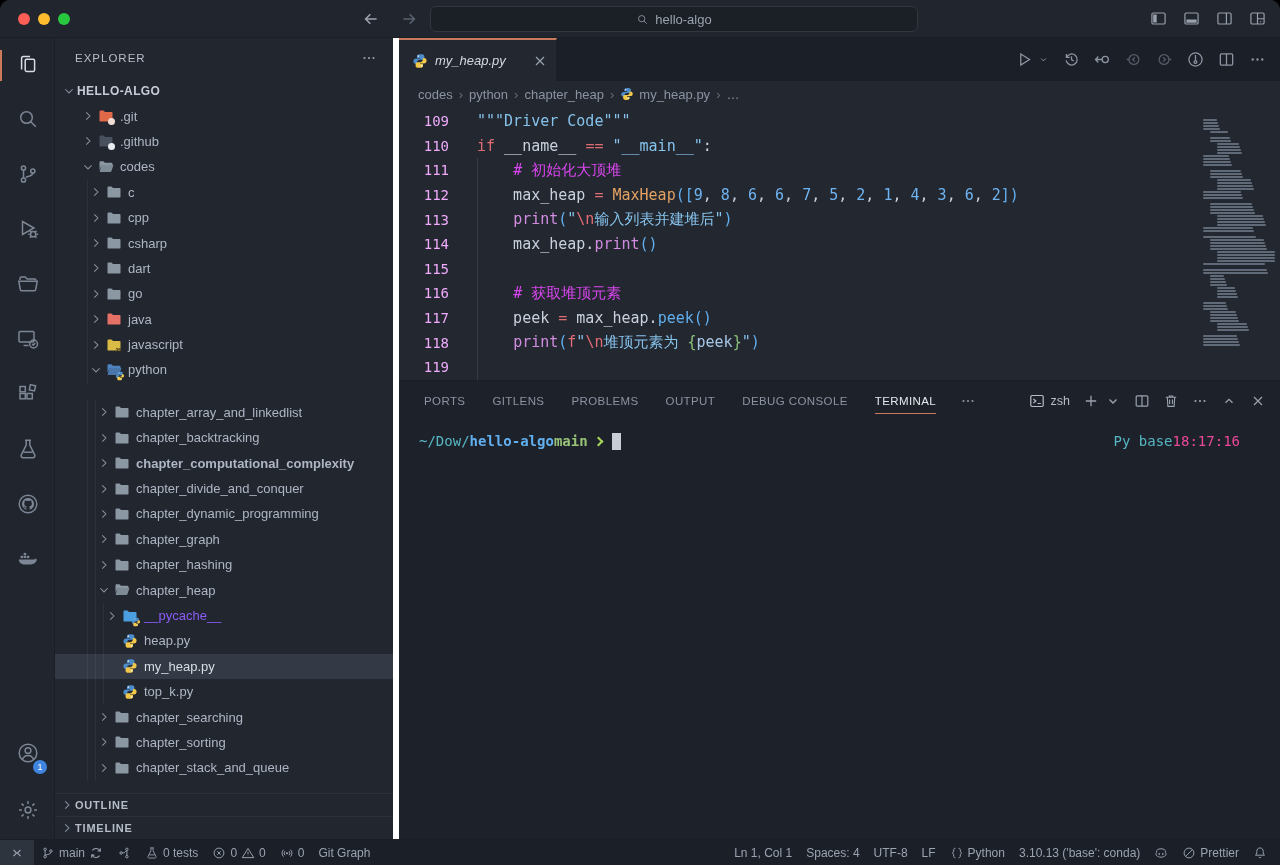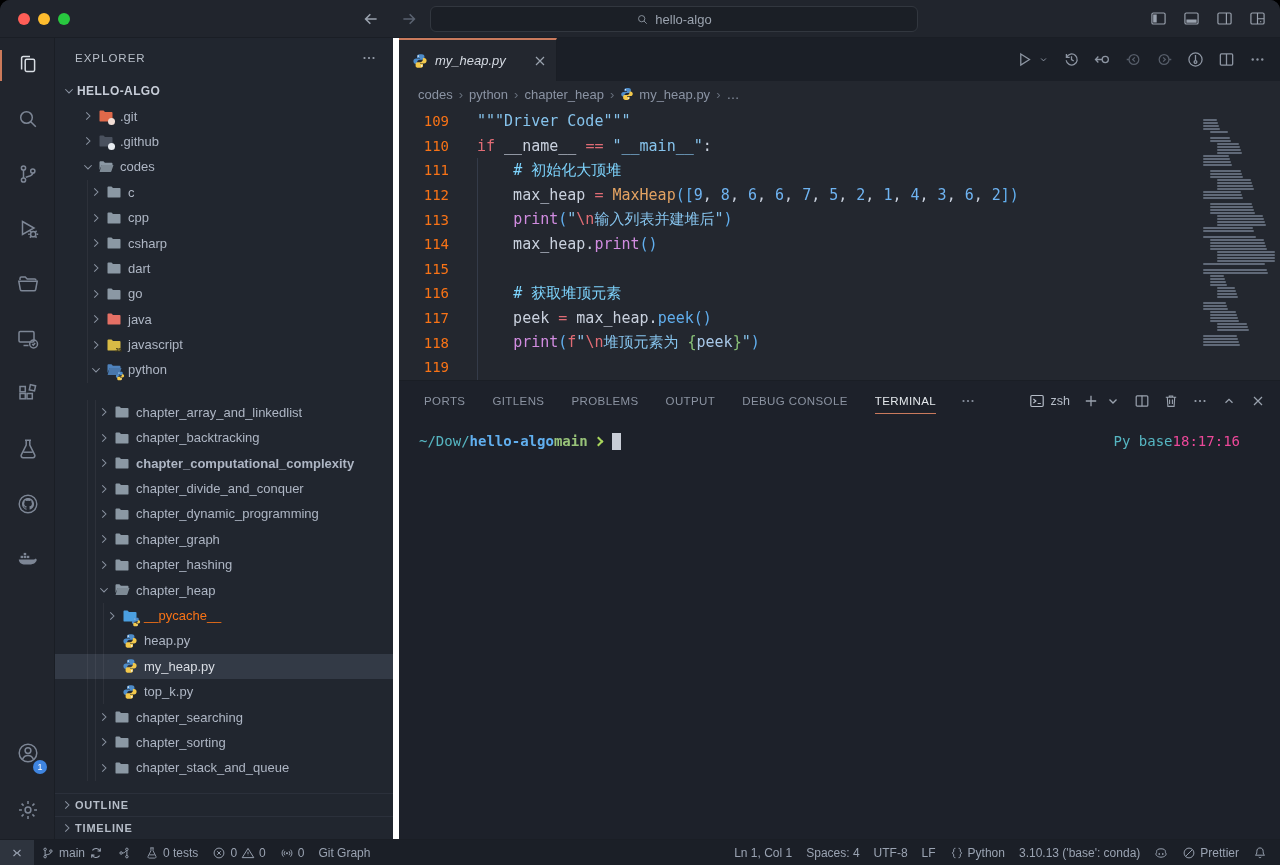--- a/index.html
+++ b/index.html
@@ -41,21 +41,21 @@
     display:flex; align-items:center; justify-content:center; }
 
   .sidebar { width:344px; background:#21262f; border-right:6px solid #ffffff;
     display:flex; flex-direction:column; min-height:0; }
   .sidebar-header { flex:0 0 40px; display:flex; align-items:center;
     padding:0 16px 0 20px; font-size:11.5px; letter-spacing:1px; color:#b8bfc9; }
   .sidebar-header .dots { margin-left:auto; color:#9aa2ae; width:16px; height:16px; }
   .tree { flex:1; overflow:hidden; font-size:13px; color:#aeb6c4; }
   .tree-row { height:25.4px; display:flex; align-items:center; position:relative; cursor:pointer; white-space:nowrap; }
   .tree-row.selected { background:#333a46; color:#d9dde4; }
-  .tree-row.dim .tree-label { color:#f97316; }
+  .tree-row.dim .tree-label { color:#8b5cf6; }
   .twisty { width:16px; height:16px; flex:0 0 16px; color:#8a93a1;
     display:flex; align-items:center; justify-content:center; }
   .twisty svg { width:14px; height:14px; }
   .tree-icon { width:16px; height:16px; flex:0 0 16px; margin:0 6px 0 2px; position:relative; }
   .tree-icon svg { width:16px; height:16px; display:block; }
   .emblem { position:absolute; right:-3px; bottom:-3px; width:10px; height:10px; }
   .emblem svg { width:10px; height:10px; }
   .emblem.dot { width:7px; height:7px; border-radius:50%; bottom:-1px; right:-1px; }
   .emblem.txt { width:auto; height:auto; font-size:6px; font-weight:bold; color:#2a2e36;
     bottom:0; right:0; background:transparent; }
@@ -81,26 +81,26 @@
 
   .breadcrumbs { flex:0 0 26px; display:flex; align-items:center; padding-left:19px;
     font-size:13px; color:#8a93a3; gap:6px; }
   .crumb { cursor:pointer; display:flex; align-items:center; gap:5px; }
   .crumb-sep { color:#666e7b; font-size:13px; }
   .crumb .ic svg { width:14px; height:14px; display:block; }
 
   .code-area { flex:1; position:relative; font-family:"DejaVu Sans Mono",monospace;
     font-size:15px; overflow:hidden; padding-top:2px; }
   .code-line { height:24.6px; display:flex; align-items:center; }
-  .gutter { flex:0 0 50px; text-align:right; color:#f97316; font-size:14px; }
+  .gutter { flex:0 0 50px; text-align:right; color:#f0abfc; font-size:14px; }
   .code-text { padding-left:28px; white-space:pre; color:#c9d1de; }
   .tk-kw{color:#e06c75} .tk-op{color:#e06c75} .tk-esc{color:#e06c75}
   .tk-str{color:#86c3ec} .tk-num{color:#6fb4f2} .tk-punc{color:#61afef}
   .tk-fn{color:#d18ce0} .tk-meth{color:#61afef} .tk-cls{color:#e2a262}
-  .tk-cmt{color:#7dd3fc} .tk-txt{color:#c9d1de} .tk-brace{color:#8ac379} .tk-arg{color:#a8c8e8}
+  .tk-cmt{color:#d946ef} .tk-txt{color:#c9d1de} .tk-brace{color:#8ac379} .tk-arg{color:#a8c8e8}
   .indent-guide { position:absolute; width:1px; background:#343b49; }
 
   .minimap { position:absolute; top:12px; right:5px; width:72px; }
   .mm-row { height:2px; margin-bottom:1px; display:flex; }
   .mm-bar { height:2px; border-radius:1px; opacity:.55; }
 
   
   .panel { flex:0 0 459px; border-top:1px solid #1a1e25; background:#1d212a;
     display:flex; flex-direction:column; min-height:0; }
   .panel-header { flex:0 0 39px; display:flex; align-items:center; padding:0 14px 0 25px; }

